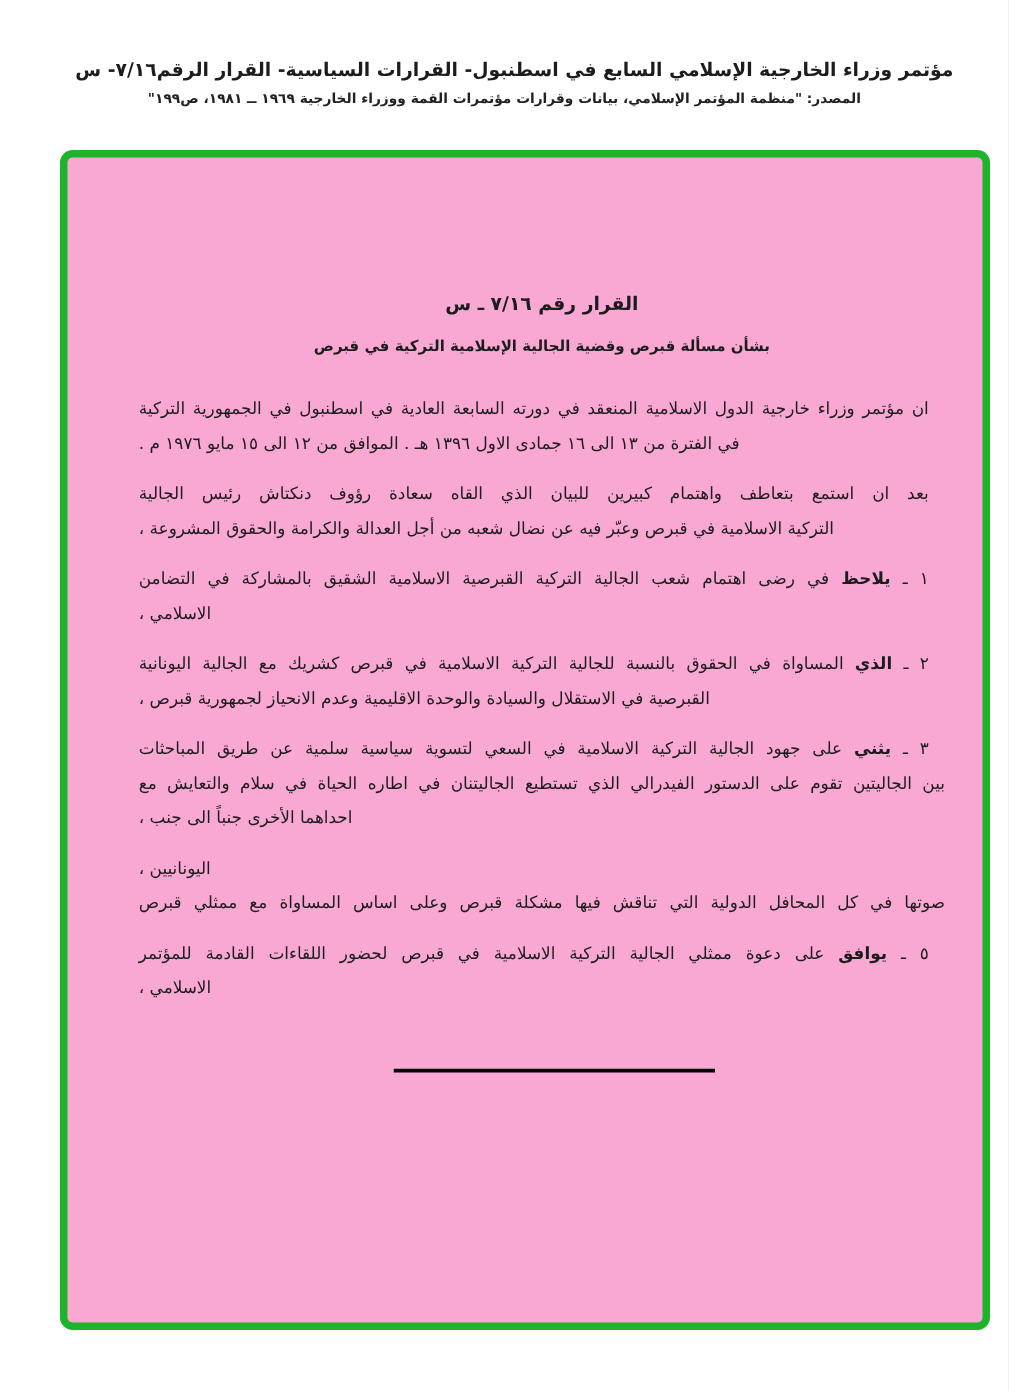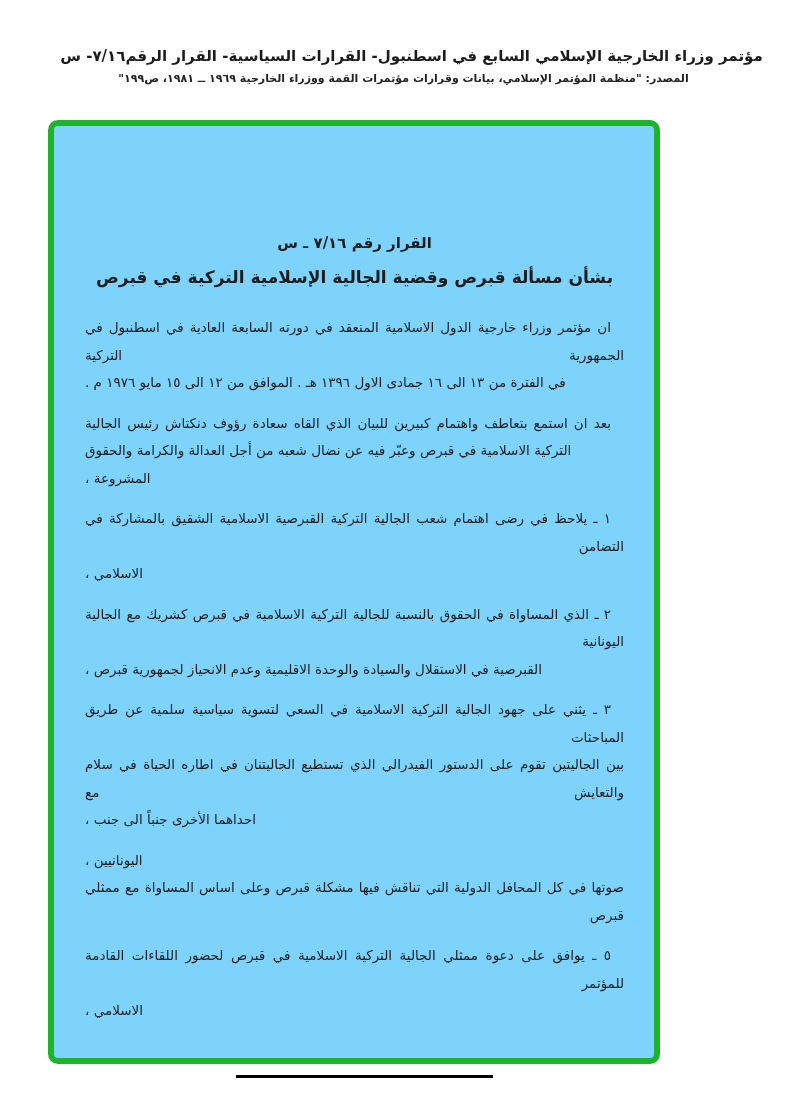--- a/index.html
+++ b/index.html
@@ -10,42 +10,42 @@
   .page-header{
     direction:rtl;text-align:center;padding-top:46px;
   }
   .page-header .h1{
     font-weight:bold;font-size:15px;line-height:20px;letter-spacing:0px;padding-left:16px;
   }
   .page-header .h2{
     font-weight:bold;font-size:11px;line-height:15px;margin-top:5px;color:#222;
   }
   .doc-frame{
-    position:absolute;left:48px;top:120px;width:612px;height:944px;
+    position:absolute;left:48px;top:120px;width:744px;height:944px;
     box-sizing:border-box;border:6px solid #1db32b;border-radius:10px;
-    padding:106px 30px 0 31px;background:#7dd3fc;
+    padding:106px 30px 0 57px;background:#f9a8d4;
   }
   .doc-title1{
     direction:rtl;text-align:center;font-weight:bold;font-size:15px;line-height:22px;
   }
   .doc-title2{
-    direction:rtl;text-align:center;font-weight:bold;font-size:17px;line-height:26px;margin-top:10px;
+    direction:rtl;text-align:center;font-weight:bold;font-size:12px;line-height:26px;margin-top:10px;
   }
   .doc-body{
     direction:rtl;margin-top:24px;font-size:13.5px;line-height:27.5px;
   }
   .para{margin:0 0 13px 0;}
   .line{direction:rtl;}
   .line.just{text-align:justify;text-align-last:justify;}
   .line.last{text-align:left;}
   .line.first{text-indent:13px;}
   .end-rule{
     width:257px;height:3px;background:#000;margin:50px auto 0;transform:translateX(10px);
   }
-  b{font-weight:normal;}
+  b{font-weight:bold;}
 </style>
 </head>
 <body style="color: rgb(28, 28, 28);">
 
 <div class="page-header">
   <div class="h1">مؤتمر وزراء الخارجية الإسلامي السابع في اسطنبول- القرارات السياسية- القرار الرقم٧/١٦- س</div>
   <div class="h2">المصدر: "منظمة المؤتمر الإسلامي، بيانات وقرارات مؤتمرات القمة ووزراء الخارجية ١٩٦٩ ــ ١٩٨١، ص١٩٩"</div>
 </div>
 
 <div class="doc-frame" style="border-color: rgb(29, 179, 43);">

